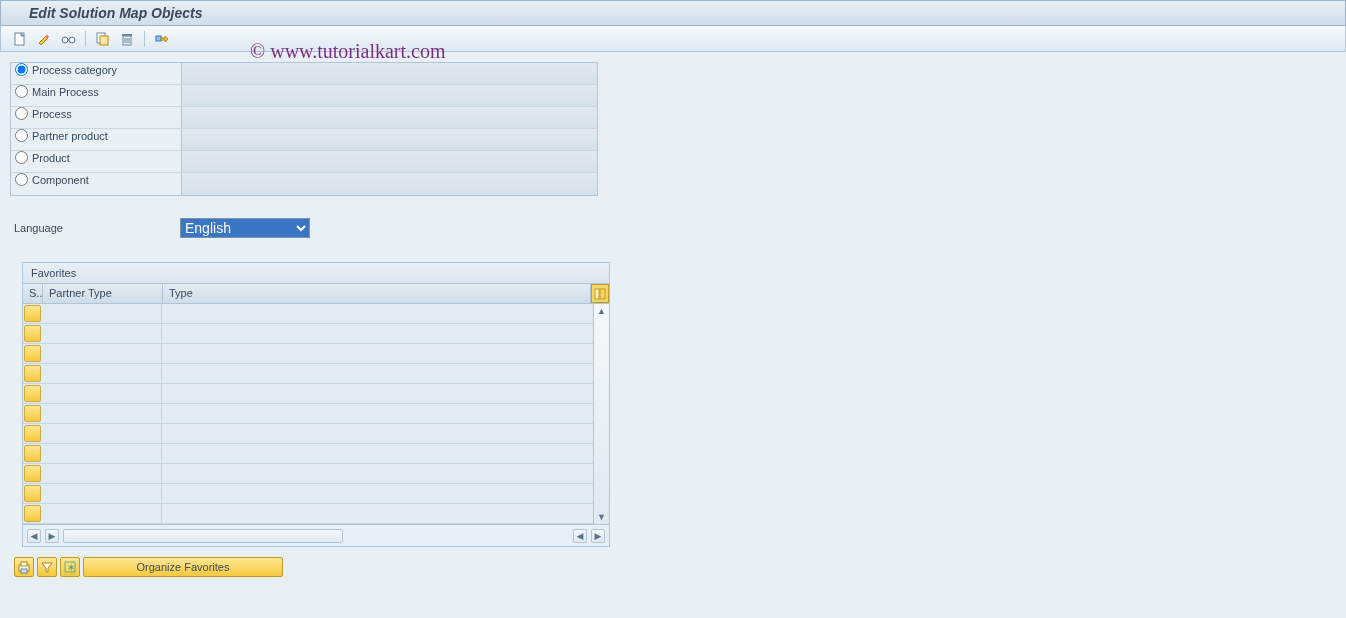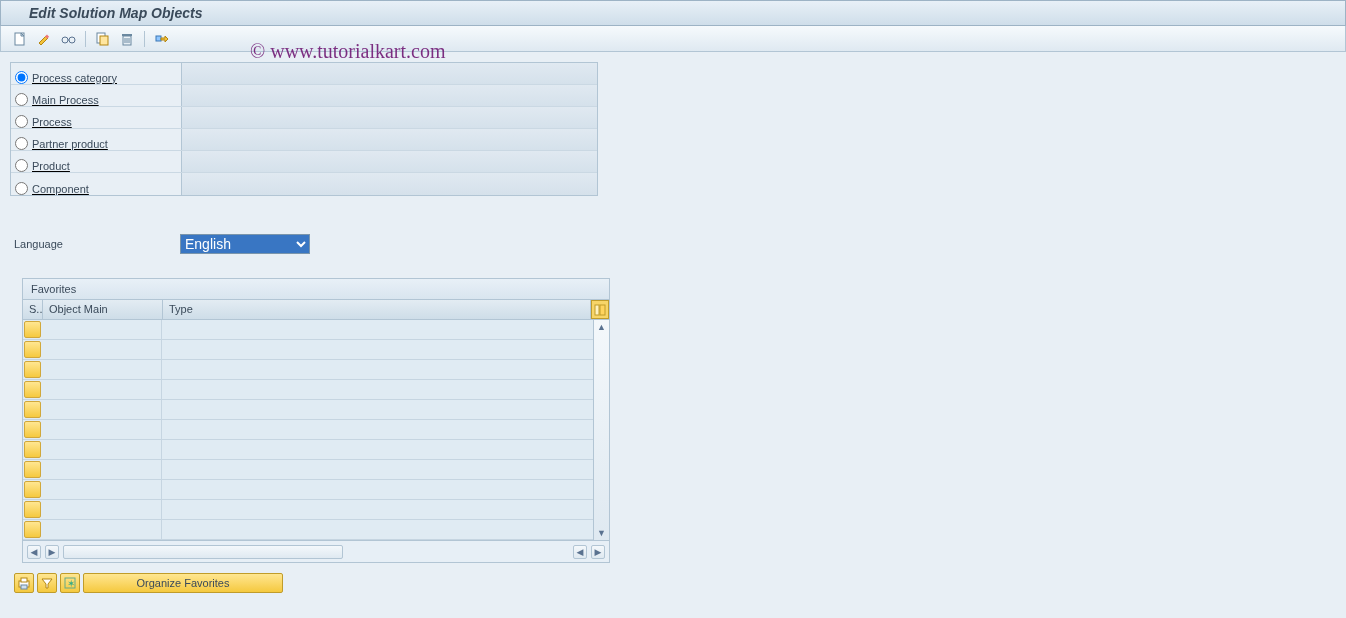--- a/index.html
+++ b/index.html
@@ -42,24 +42,23 @@
   cursor: pointer;
 }
 .toolbar .sep { width: 1px; height: 16px; background: #b2c5d4; margin: 0 4px;}
 .content { padding: 10px 10px 0 10px; position: relative;}
 .radio-box {
   border: 1px solid #b2c5d4;
   width: 588px;
 }
 .radio-row {
   display: flex;
-  align-items: flex-end;
+  align-items: flex-start;
   height: 22px;
   border-bottom: 1px solid #cad8e3;
-  text-decoration: underline;
 }
 .radio-row:last-child { border-bottom: none; }
 .radio-row label {
   display: flex;
   align-items: center;
   gap: 4px;
   padding-left: 4px;
   width: 170px;
   color: #3a4a5a;
   cursor: pointer;
@@ -67,21 +66,21 @@
 .radio-row input[type=radio]{ margin: 0; }
 .radio-row .field {
   flex: 1;
   height: 100%;
   background: linear-gradient(to bottom, #e0e9f1, #d5e1eb);
   border-left: 1px solid #b2c5d4;
 }
 .lang-row {
   display: flex;
   align-items: center;
-  margin-top: 38px;
+  margin-top: 22px;
   gap: 0;
 }
 .lang-row .lbl { width: 170px; padding-left: 4px; color: #3a4a5a;}
 .lang-row select {
   width: 130px;
   height: 20px;
   border: 1px solid #7a95ab;
   background: #fff;
   font-size: 14px;
   color: #000;
@@ -307,21 +306,21 @@
     <select class="lang-select-highlight">
       <option>English</option>
     </select>
   </div>
 
   <div class="fav-box">
     <div class="fav-title">Favorites</div>
     <div class="grid">
       <div class="grid-head">
         <div class="gh gh-s">S..</div>
-        <div class="gh gh-ot">Object Main</div>
+        <div class="gh gh-ot">Partner Type</div>
         <div class="gh gh-nm">Type</div>
         <div class="gh-cfg">
           <svg width="12" height="12">
               <rect x="1" y="1" width="4" height="10" fill="#fff2bf" stroke="#c09c2a"></rect>
               <rect x="6" y="1" width="5" height="10" fill="#ffd45e" stroke="#c09c2a"></rect>
             </svg>
         </div>
       </div>
       <div class="grid-body" id="gridBody">
         <div class="grid-row">

